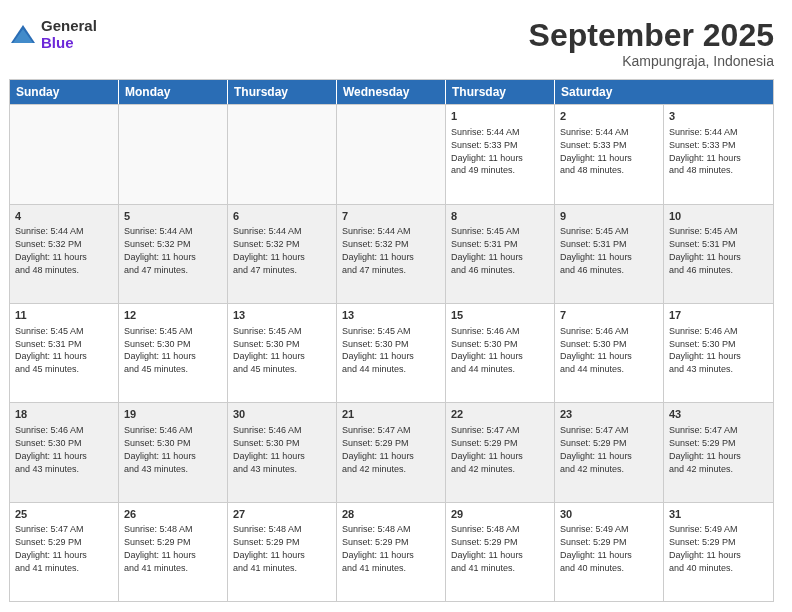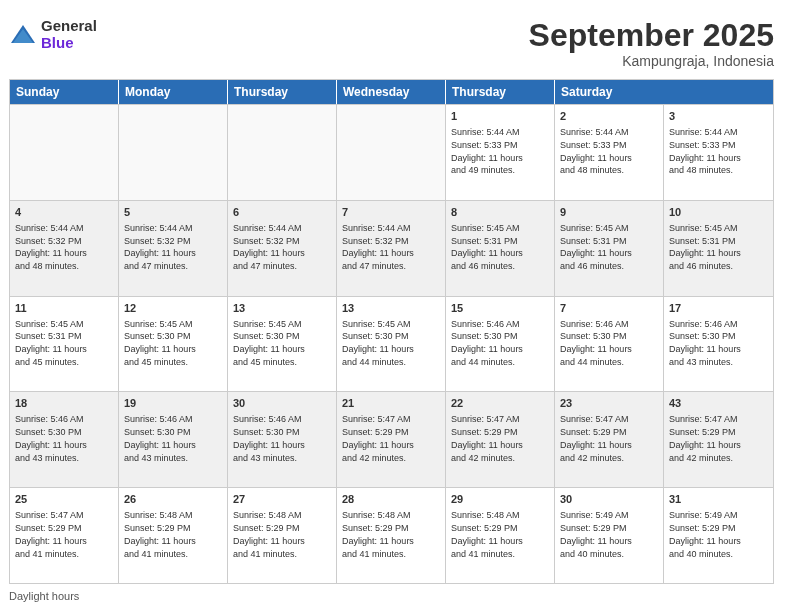--- a/index.html
+++ b/index.html
@@ -286,16 +286,13 @@
 Daylight: 11 hours
 and 40 minutes.</span></div>
           <div class="cal-cell"><span class="day-num">31</span><span class="cell-text" style="white-space: pre-line;">Sunrise: 5:49 AM
 Sunset: 5:29 PM
 Daylight: 11 hours
 and 40 minutes.</span></div>
         </div>
       </div>
   </div>
 
-  <div class="footer">
-    <span>Daylight hours</span>
-  </div>
 </div>
 
 </body></html>

